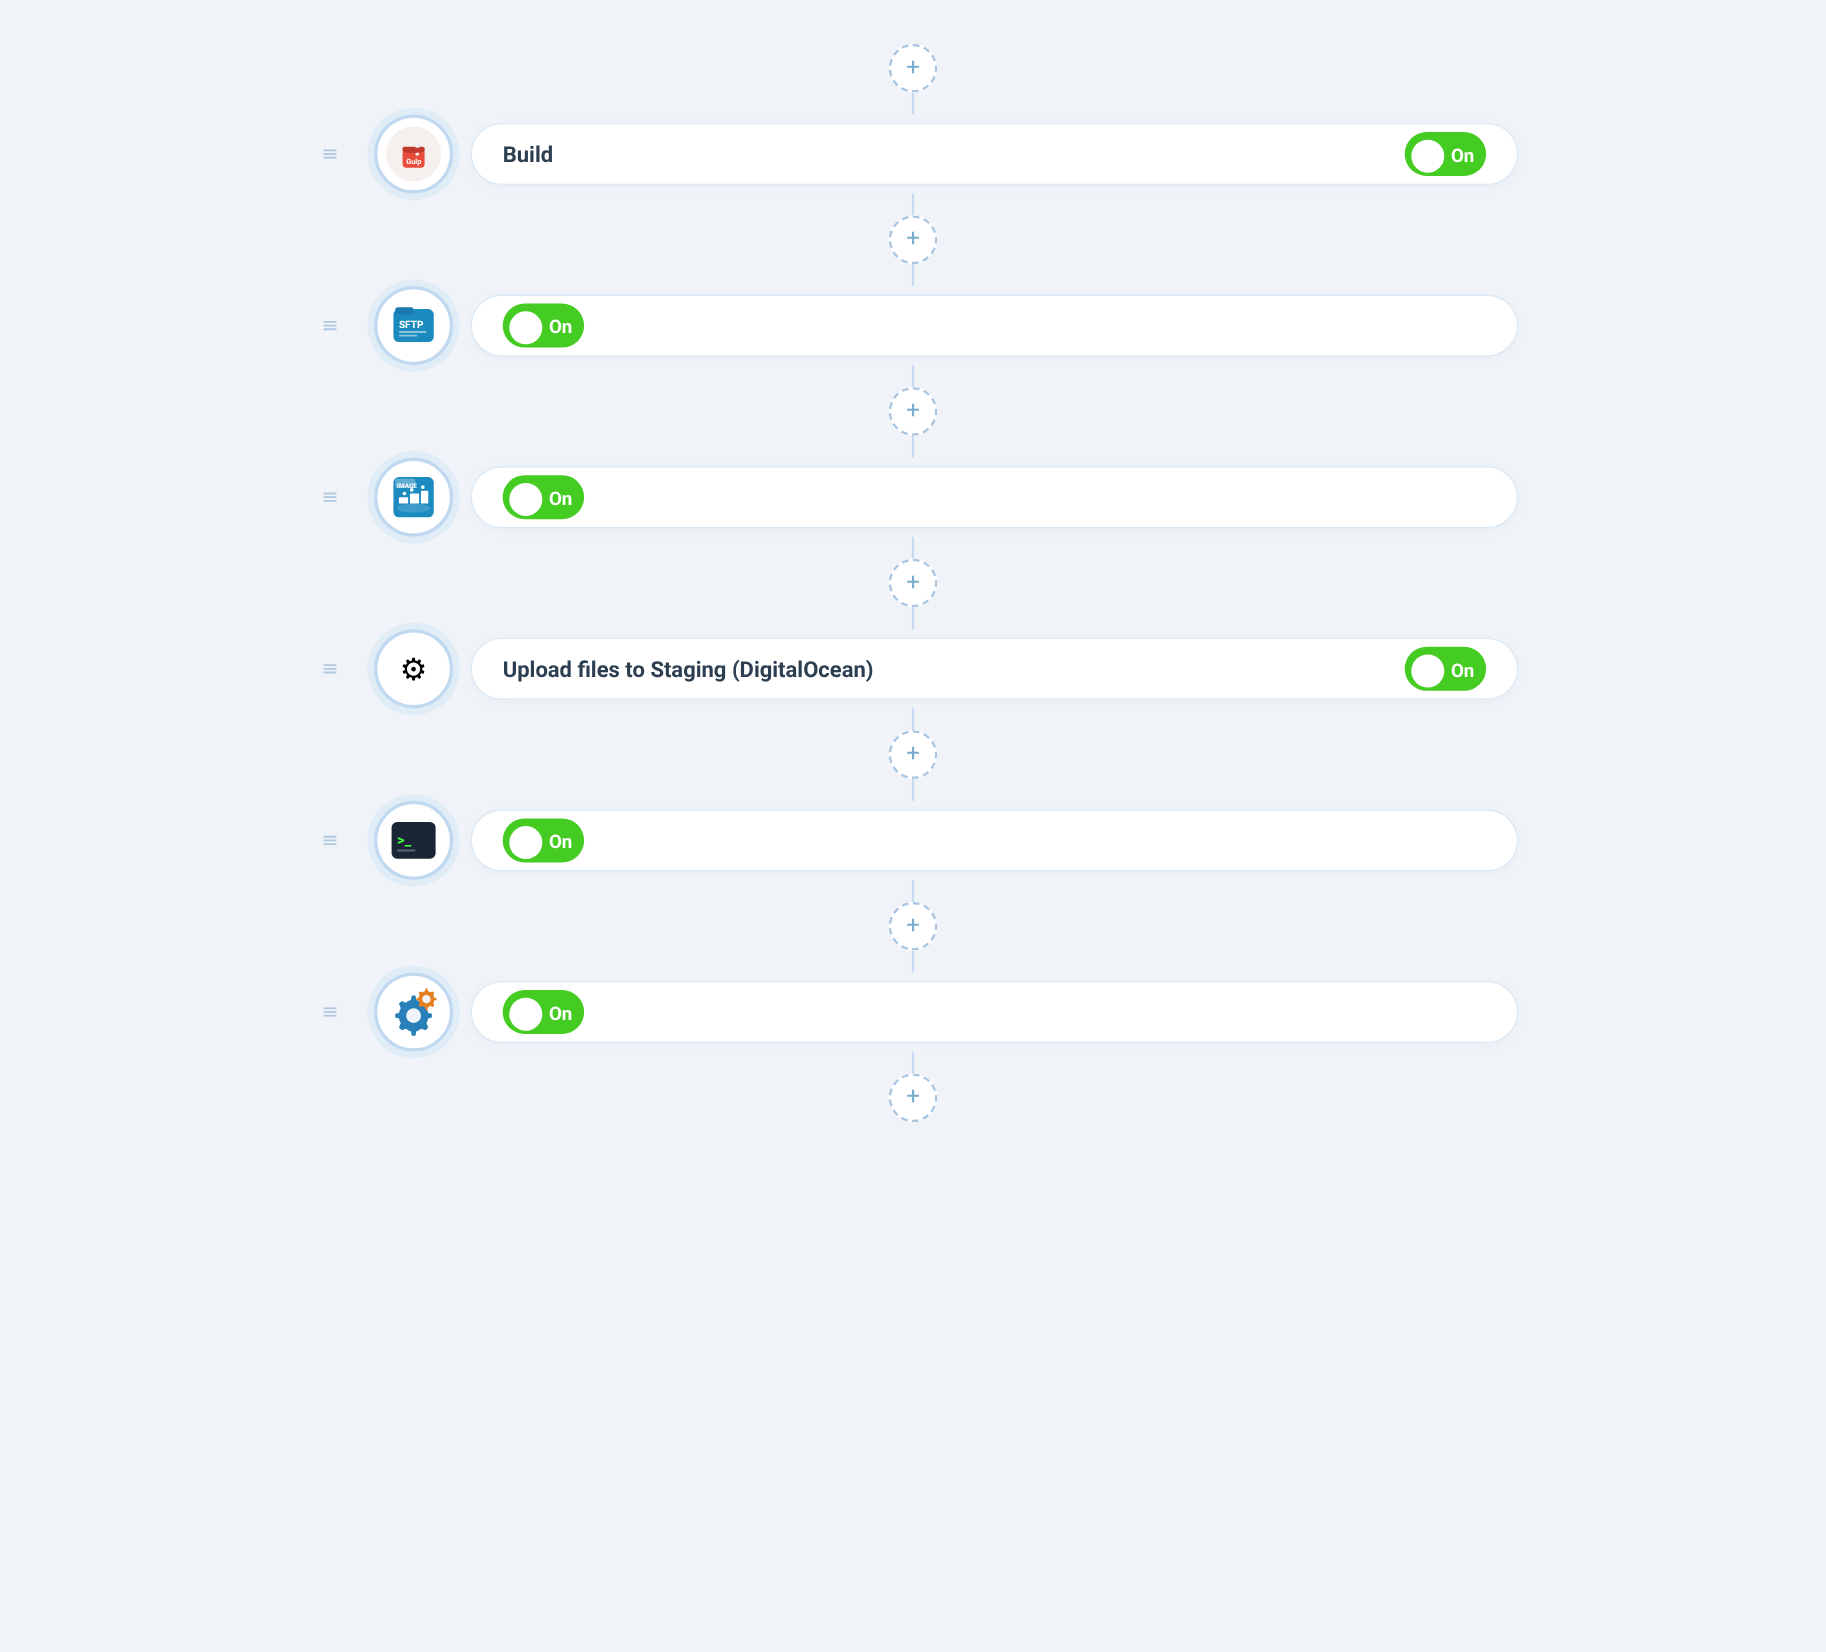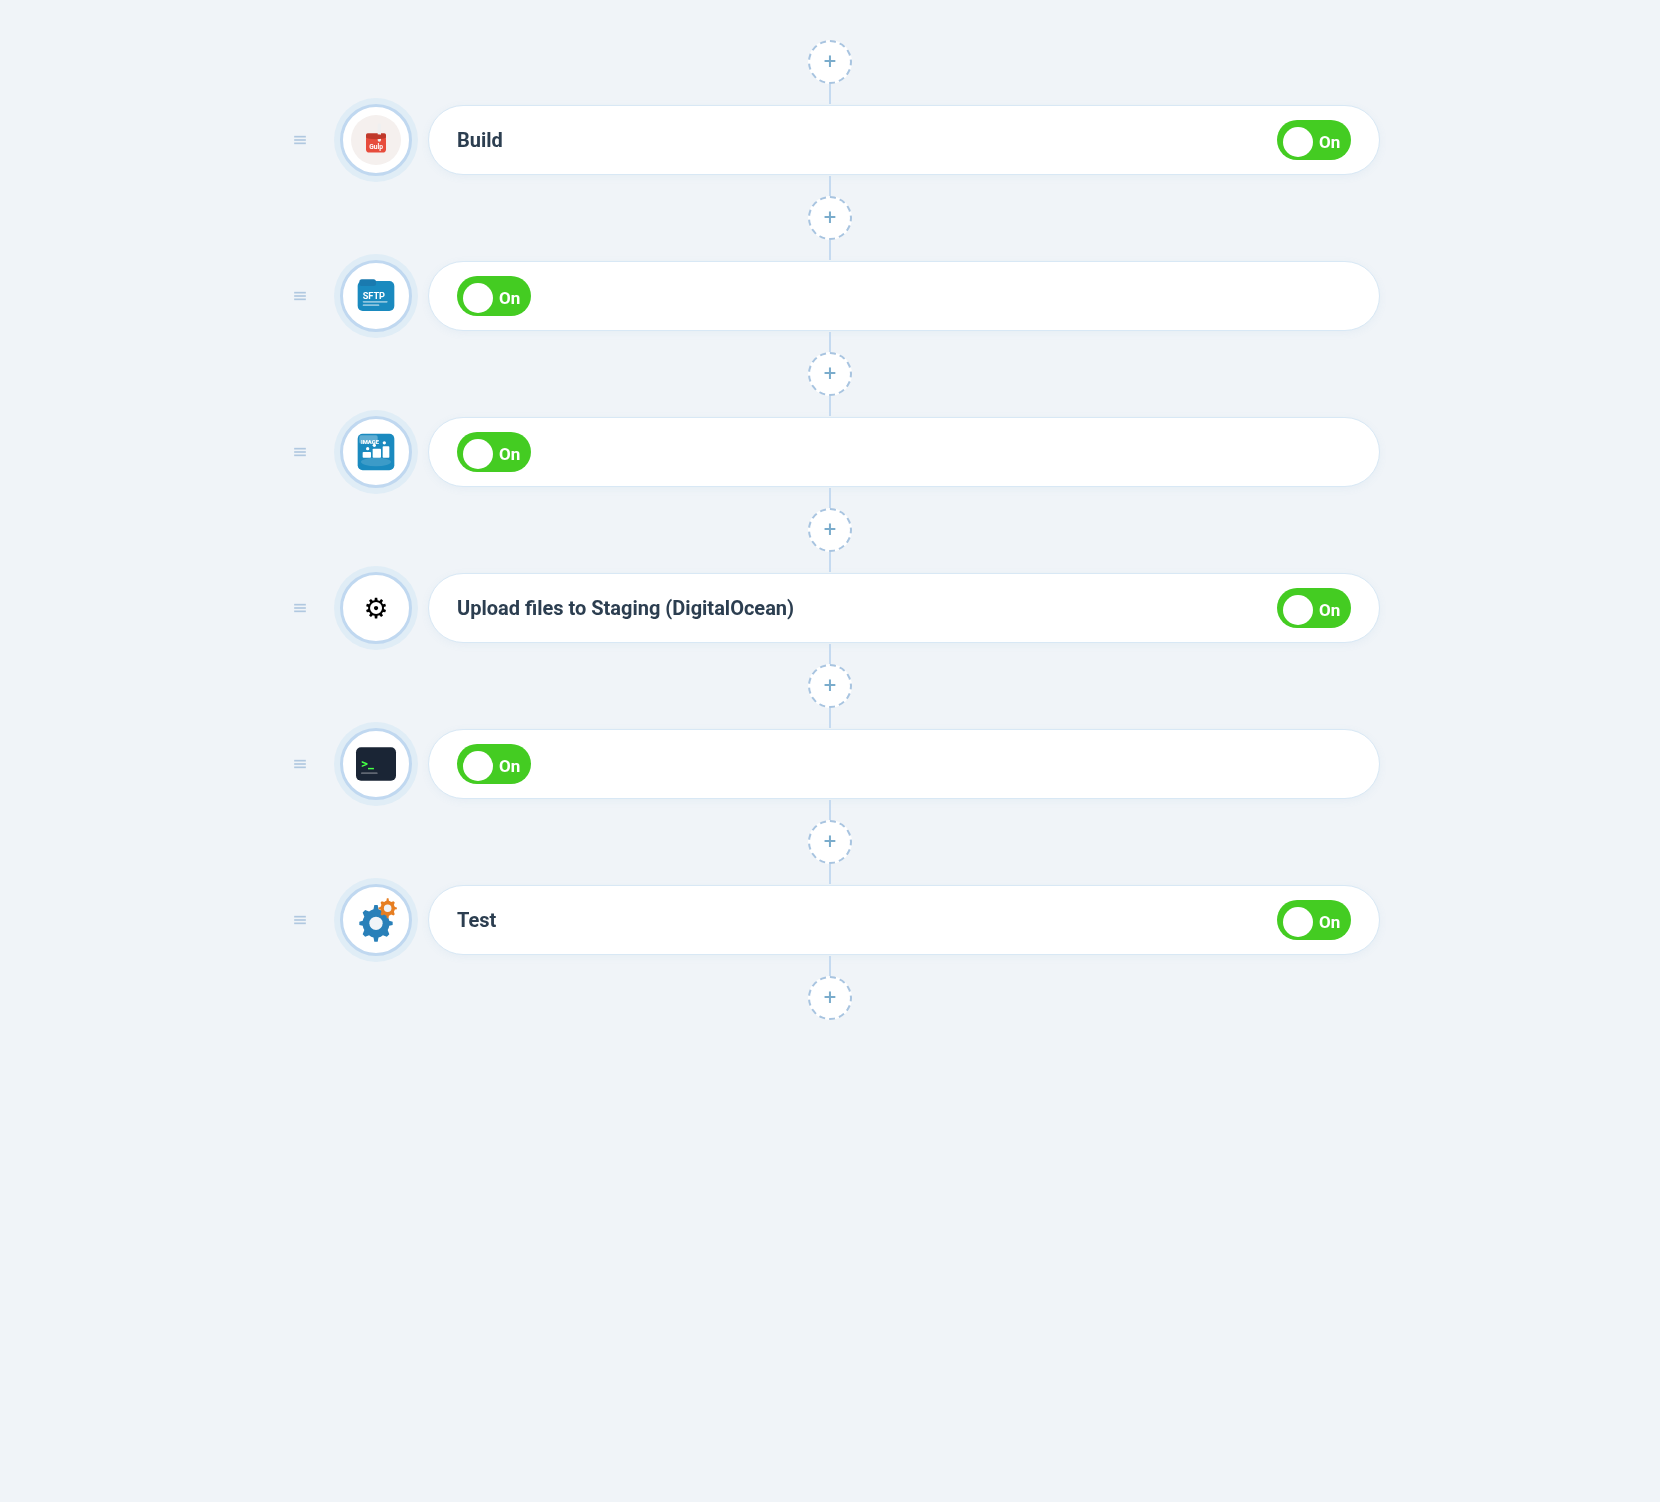--- a/index.html
+++ b/index.html
@@ -94,21 +94,21 @@
     }
 
     .step-card {
       flex: 1;
       background: white;
       border-radius: 40px;
       border: 1.5px solid #d8e8f5;
       display: flex;
       align-items: center;
       padding: 0 28px;
-      height: 70px;
+      height: 56px;
       box-shadow: 0 2px 8px rgba(100, 150, 200, 0.07);
     }
 
     .step-label {
       font-size: 20px;
       font-weight: 700;
       color: #2c3e50;
       flex: 1;
     }
 
@@ -308,21 +308,20 @@
         <svg viewBox="0 0 60 60" width="50" height="50">
 
         <path d="M 28 12 L 32 12 L 33 17 C 35 17.5 36.8 18.5 38.3 19.8 L 43 18 L 46 21 L 44 26 C 45 27.5 45.7 29.2 45.9 31 L 50 32 L 50 36 L 45.9 37 C 45.7 38.8 45 40.5 44 42 L 46 47 L 43 50 L 38.3 48.2 C 36.8 49.5 35 50.5 33 51 L 32 56 L 28 56 L 27 51 C 25 50.5 23.2 49.5 21.7 48.2 L 17 50 L 14 47 L 16 42 C 15 40.5 14.3 38.8 14.1 37 L 10 36 L 10 32 L 14.1 31 C 14.3 29.2 15 27.5 16 26 L 14 21 L 17 18 L 21.7 19.8 C 23.2 18.5 25 17.5 27 17 Z" fill="#2980b9"></path>
         <circle cx="30" cy="34" r="8" fill="#f0f4f8"></circle>
 
         <path d="M 43 4 L 45 4 L 45.5 7 C 46.5 7.3 47.4 7.8 48.1 8.5 L 51 7.5 L 52.5 9 L 51.5 12 C 52 12.7 52.4 13.6 52.6 14.5 L 55 15 L 55 17 L 52.6 17.5 C 52.4 18.4 52 19.3 51.5 20 L 52.5 23 L 51 24.5 L 48.1 23.5 C 47.4 24.2 46.5 24.7 45.5 25 L 45 28 L 43 28 L 42.5 25 C 41.5 24.7 40.6 24.2 39.9 23.5 L 37 24.5 L 35.5 23 L 36.5 20 C 36 19.3 35.6 18.4 35.4 17.5 L 33 17 L 33 15 L 35.4 14.5 C 35.6 13.6 36 12.7 36.5 12 L 35.5 9 L 37 7.5 L 39.9 8.5 C 40.6 7.8 41.5 7.3 42.5 7 Z" fill="#e67e22"></path>
         <circle cx="44" cy="16" r="4.5" fill="#f0f4f8"></circle>
       </svg>
       </div>
       <div class="step-card">
-        <span class="step-label">Test</span>
         <div class="toggle" style="background: rgb(68, 204, 34);">
           <div class="toggle-knob"></div>
           <span class="toggle-label">On</span>
         </div>
       </div>
     </div>
     <div class="connector-line"></div>
     <div class="add-btn" title="Add step"></div>
   </div>
 

